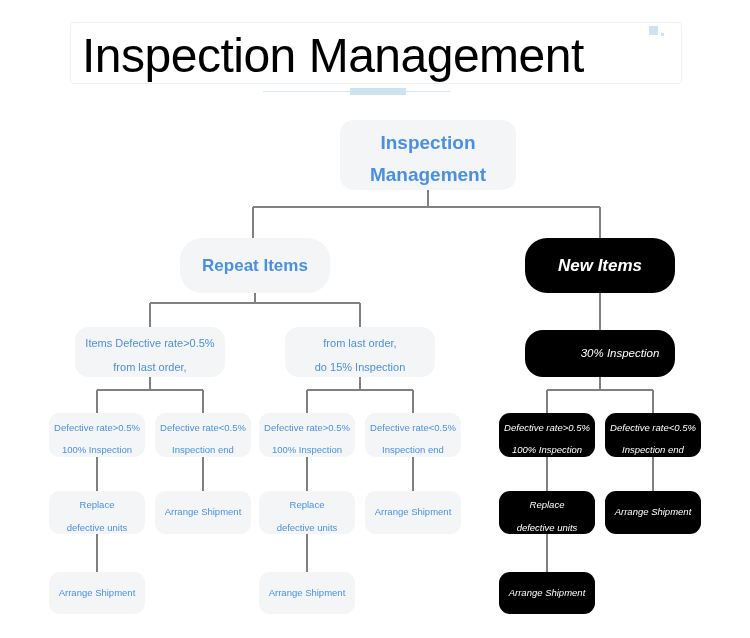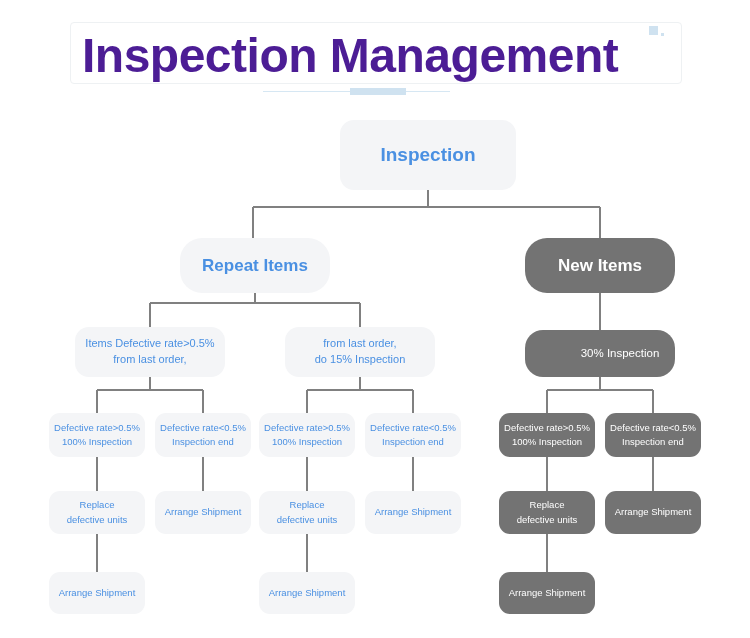--- a/index.html
+++ b/index.html
@@ -25,22 +25,22 @@
     background: #ffffff;
   }
   #page-title {
     position: absolute;
     left: 82px;
     top: 26px;
     width: 600px;
     height: 60px;
     line-height: 60px;
     font-size: 48px;
-    font-weight: bold;
-    color: #4c1d95;
+    font-weight: normal;
+    color: #000000;
     letter-spacing: -0.5px;
     white-space: nowrap;
   }
   #title-dot-lg {
     position: absolute;
     left: 649px;
     top: 26px;
     width: 9px;
     height: 9px;
     background: #cfe2f0;
@@ -82,21 +82,21 @@
   
   .node {
     position: absolute;
     display: flex;
     align-items: center;
     justify-content: center;
     text-align: center;
     border-radius: 12px;
   }
   .node.blue      { background: #f4f5f7; color: #4a90e2; }
-  .node.pink      { background: #737373; color: #ffffff; }
+  .node.pink      { background: #000000; color: #ffffff; font-style: italic; }
 
   .node.root {
     border-radius: 14px;
     font-size: 19px;
     font-weight: bold;
     line-height: 1.25;
   }
   .node.lvl2 {
     border-radius: 22px;
     font-size: 17px;
@@ -116,21 +116,21 @@
   .node.lvl5 {
     border-radius: 11px;
     font-size: 9.5px;
     line-height: 1.5;
   }
   .node.lvl6 {
     border-radius: 11px;
     font-size: 9.5px;
     line-height: 1.5;
   }
-  .nl { display: block; }
+  .nl { display: block; margin-top: 8px; }
 </style>
 </head>
 <body>
 
 <div id="header-card"></div>
 <div id="page-title">Inspection Management</div>
 <div id="title-dot-lg"></div>
 <div id="title-dot-sm"></div>
 <div id="title-rule"></div>
 <div id="title-rule-accent"></div>
@@ -159,20 +159,21 @@
 
     <path d="M97,534 L97,572"></path>
     <path d="M307,534 L307,572"></path>
     <path d="M547,534 L547,572"></path>
   </g>
 </svg>
 
 <div class="node root blue" style="left:340px; top:120px; width:176px; height:70px;">
   <div>
     <span class="nl">Inspection</span>
+    <span class="nl">Management</span>
   </div>
 </div>
 
 <div class="node lvl2 blue" style="left:180px; top:238px; width:150px; height:55px;text-align:center;">
   <span>Repeat Items</span>
 </div>
 
 <div class="node lvl2 pink" style="left:525px; top:238px; width:150px; height:55px;">
   <span>New Items</span>
 </div>

